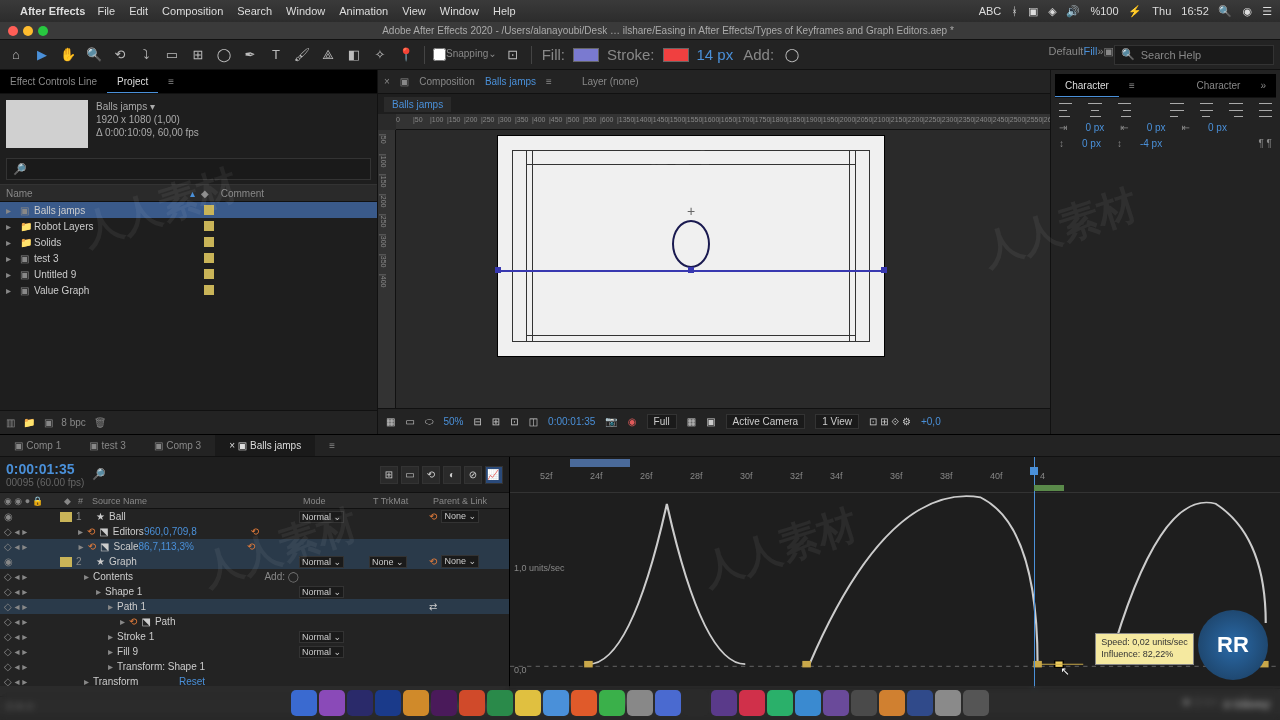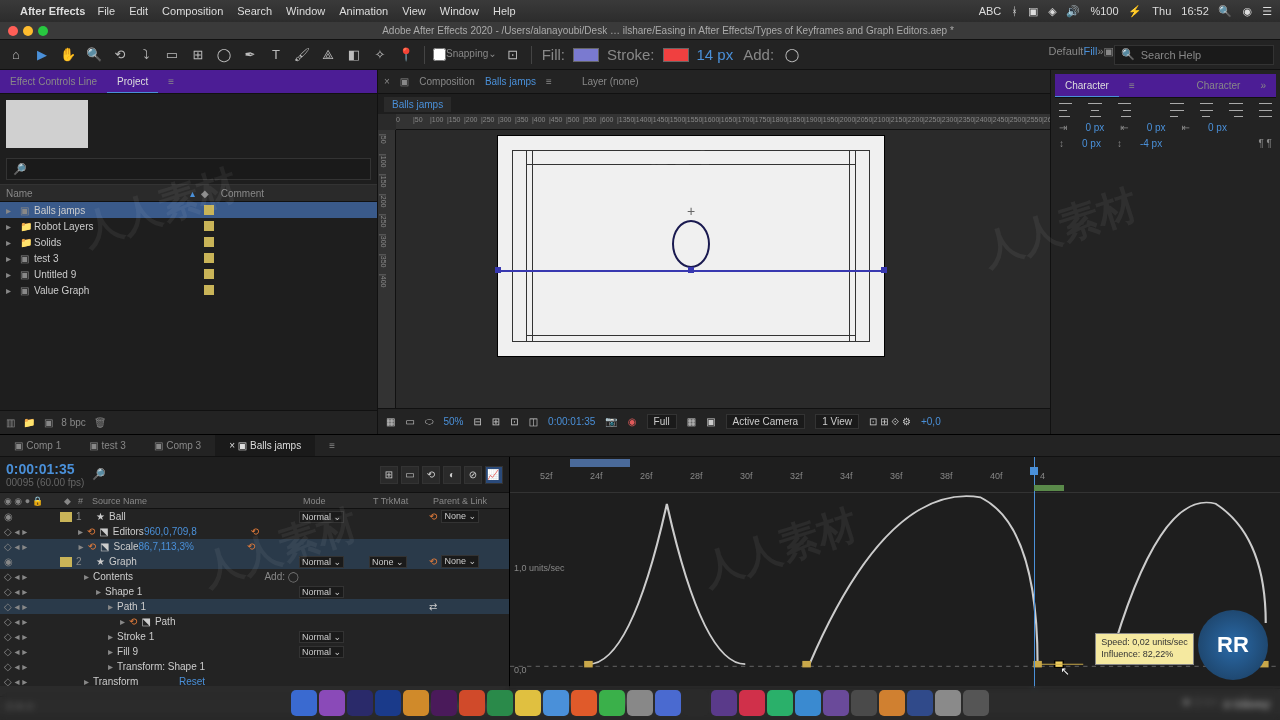--- a/index.html
+++ b/index.html
@@ -16,21 +16,21 @@
 .titlebar .ttext{flex:1;text-align:center}
 .toolbar{height:30px;background:#232323;border-bottom:1px solid #111;display:flex;align-items:center;padding:0 6px;gap:6px}
 .toolbar .tbtn{width:20px;height:20px;display:flex;align-items:center;justify-content:center;color:#bbb;font-size:13px;cursor:pointer}
 .toolbar .sep{width:1px;height:18px;background:#444;margin:0 2px}
 .toolbar .swatch{width:26px;height:14px;border:1px solid #666}
 .toolbar .lab{color:#888;font-size:15px;margin:0 2px}
 .toolbar .right{margin-left:auto;display:flex;align-items:flex-start;color:#888}
 .toolbar .search{background:#1a1a1a;border:1px solid #333;height:20px;width:160px;padding:0 6px;color:#888;display:flex;align-items:center;gap:6px}
 .workspace{display:flex;height:364px}
 .leftcol{width:378px;display:flex;flex-direction:column;background:#1e1e1e;border-right:1px solid #111}
-.tabs{height:24px;display:flex;align-items:center;background:#4c1d95;border-bottom:1px solid #111;font-size:10px}
+.tabs{height:24px;display:flex;align-items:center;background:#000000;border-bottom:1px solid #111;font-size:10px}
 .tabs .tab{padding:0 10px;height:100%;display:flex;align-items:center;color:#888;cursor:pointer}
 .tabs .tab.active{color:#ddd;border-bottom:1px solid #4a90d9}
 .projhead{display:flex;padding:6px;gap:8px}
 .thumb{width:82px;height:48px;background:#d0d0d0}
 .projmeta{font-size:10px;color:#aaa;line-height:1.3}
 .searchbar{height:22px;background:#1a1a1a;border:1px solid #333;margin:4px 6px;display:flex;align-items:center;padding:0 6px}
 .listhead{height:18px;background:#2a2a2a;display:flex;align-items:center;font-size:10px;color:#888;border-top:1px solid #333;border-bottom:1px solid #111}
 .listhead .col{padding:0 6px}
 .listhead .c1{width:190px}.listhead .c2{flex:1}
 .projlist{flex:1;overflow:auto}
@@ -194,20 +194,25 @@
 <div class="workspace">
 
   <div class="leftcol">
     <div class="tabs">
       <span class="tab">Effect Controls Line</span>
       <span class="tab active">Project</span>
       <span class="tab">≡</span>
     </div>
     <div class="projhead">
       <div class="thumb"></div>
+      <div class="projmeta">
+        <div>Balls jamps ▾</div>
+        <div>1920 x 1080 (1,00)</div>
+        <div>Δ 0:00:10:09, 60,00 fps</div>
+      </div>
     </div>
     <div class="searchbar">
         <span>🔎</span>
       </div>
     <div class="listhead">
       <span class="col c1">Name</span>
       <span style="color:#4a90d9">▴</span>
       <span class="col">◆</span>
       <span class="col c2">Comment</span>
     </div>
@@ -613,21 +618,21 @@
 
     <div class="graph">
       <div class="gtime" id="gtime">
         <div class="mini"></div>
       <span class="tick" style="left: 30px;">52f</span>
           <span class="tick" style="left: 80px;">24f</span>
           <span class="tick" style="left: 130px;">26f</span>
           <span class="tick" style="left: 180px;">28f</span>
           <span class="tick" style="left: 230px;">30f</span>
           <span class="tick" style="left: 280px;">32f</span>
-          <span class="tick" style="left: 330px;">34f</span>
+          <span class="tick" style="left: 320px;">34f</span>
           <span class="tick" style="left: 380px;">36f</span>
           <span class="tick" style="left: 430px;">38f</span>
           <span class="tick" style="left: 480px;">40f</span>
           <span class="tick" style="left: 530px;">4</span>
           <div class="play" style="left: 68%;"></div>
         </div>
       <div class="gplot">
         <span class="ylab" style="top:36%">1,0 units/sec</span>
         <span class="ylab" style="top:88%">0,0</span>
         <svg viewBox="0 0 540 180" preserveAspectRatio="none">

